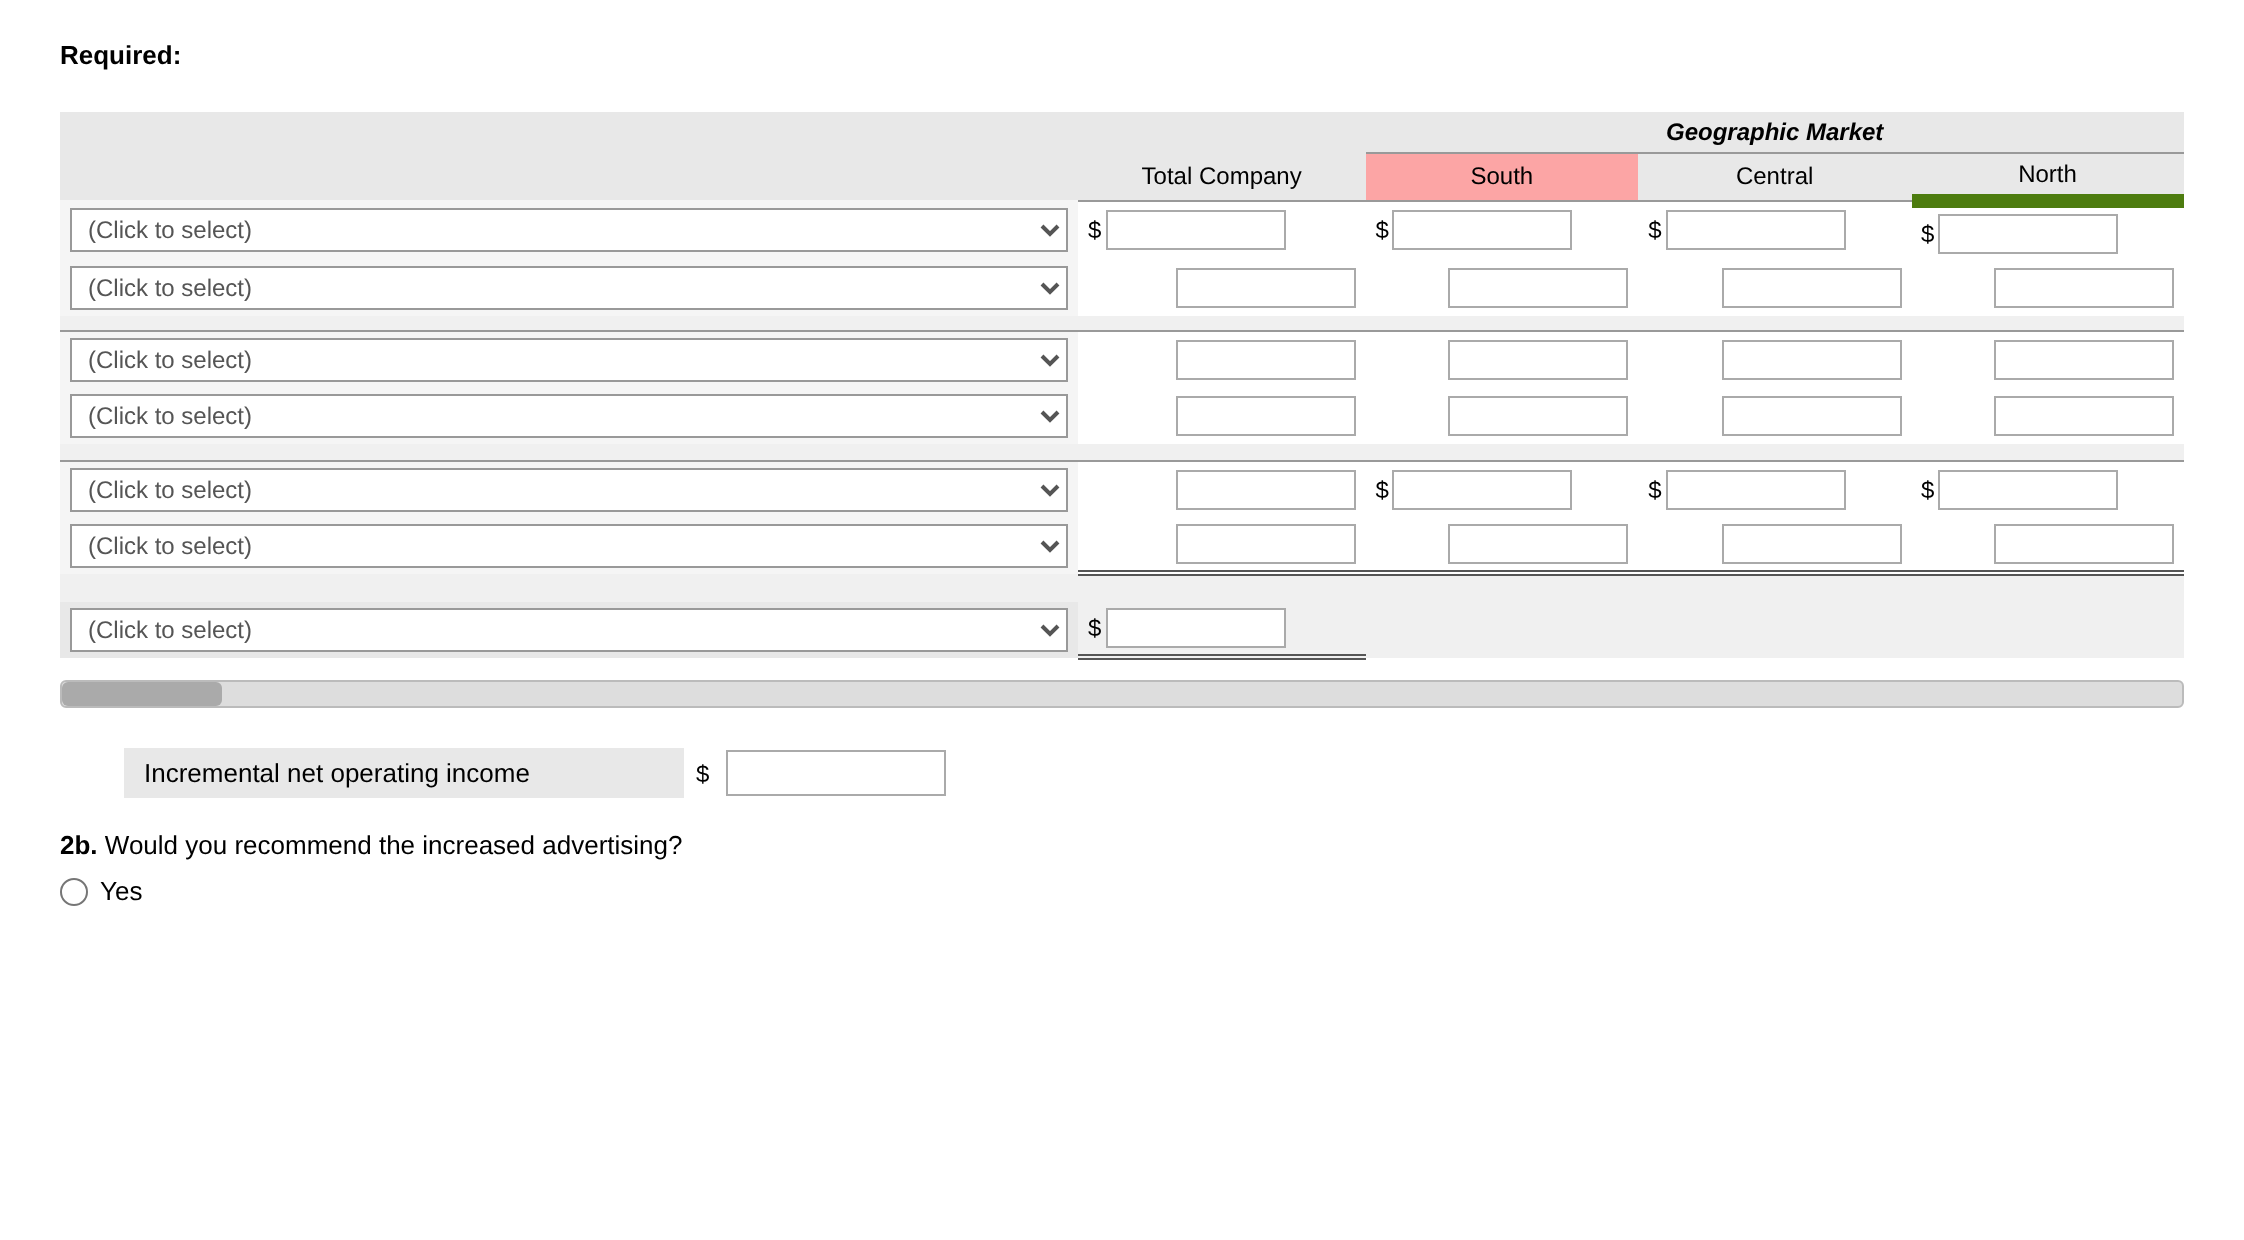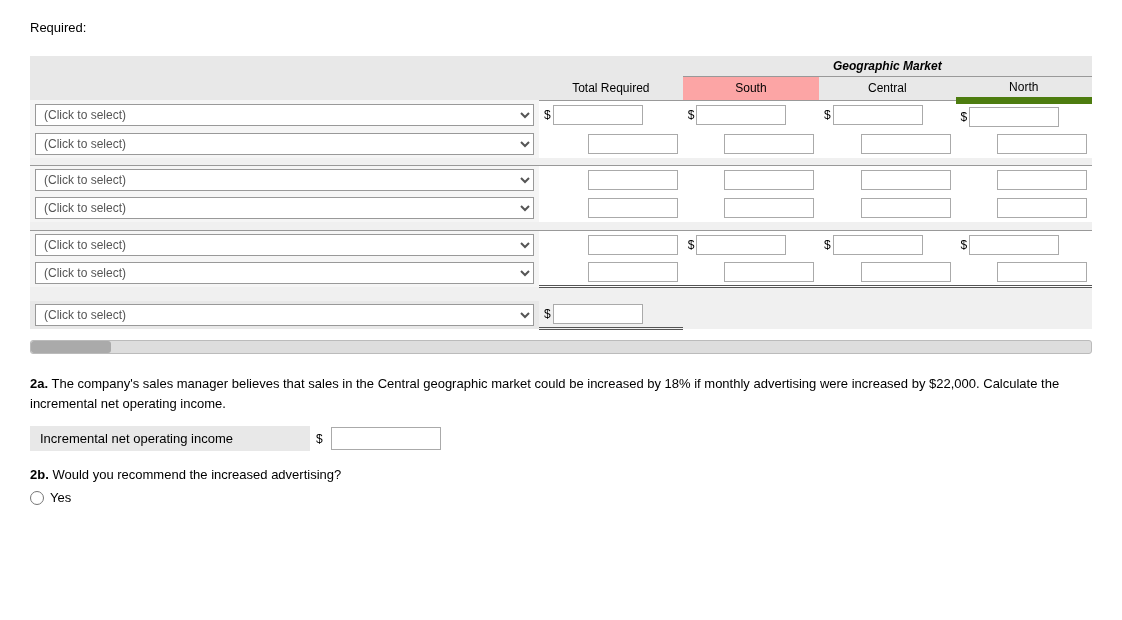--- a/index.html
+++ b/index.html
@@ -6,21 +6,21 @@
     body {
       font-family: Arial, sans-serif;
       font-size: 13px;
       background: #fff;
       color: #000;
       width: 1122px;
       min-height: 620px;
       padding: 18px 30px;
     }
     .required-label {
-      font-weight: normal;
+      font-weight: bold;
       font-size: 13px;
     }
     .instruction-block {
       margin-bottom: 18px;
       line-height: 1.5;
     }
     .instruction-block ol {
       padding-left: 20px;
     }
     .instruction-block li {
@@ -119,20 +119,21 @@
       display: flex;
       align-items: center;
       gap: 6px;
       margin-top: 6px;
     }
     .incremental-label {
       background: #e8e8e8;
       padding: 5px 10px;
       font-size: 13px;
       min-width: 280px;
+      margin-left: 32px;
     }
     input.inc-input {
       width: 110px;
       border: 1px solid #aaa;
       font-size: 13px;
       padding: 3px 5px;
       text-align: right;
     }
 
     
@@ -190,21 +191,21 @@
 <div class="table-container">
   <table class="geo-table">
     <thead>
 
       <tr>
         <th class="col-label table-header-area" rowspan="2"></th>
         <th class="col-total table-header-area"></th>
         <th colspan="3" class="geo-header-span table-header-area">Geographic Market</th>
       </tr>
       <tr class="header-row-geo">
-        <th class="col-total" style="border-bottom:1px solid #999; background:#e8e8e8;">Total Required</th>
+        <th class="col-total" style="border-bottom:1px solid #999; background:#e8e8e8;">Total Company</th>
         <th class="col-south" style="border-bottom:1px solid #999; background:#fca5a5;">South</th>
         <th class="col-central" style="border-bottom:1px solid #999; background:#e8e8e8;">Central</th>
         <th class="col-north" style="border-bottom:7px solid #4d7c0f; background:#e8e8e8;">North</th>
       </tr>
     </thead>
     <tbody>
 
       <tr>
         <td class="col-label select-cell">
           <select class="row-select"><option value="">(Click to select)</option></select>
@@ -359,24 +360,20 @@
       </tr>
     </tbody>
   </table>
 </div>
 
 <div class="scroll-area">
   <div class="scroll-thumb"></div>
 </div>
 
 <div class="section-2a">
-  <p>
-    <strong><span>2a.</span></strong>
-    <span>The company's sales manager believes that sales in the Central geographic market could be increased by 18% if monthly advertising were increased by $22,000. Calculate the incremental net operating income.</span>
-  </p>
   <div class="incremental-row">
     <span class="incremental-label">Incremental net operating income</span>
     <span class="dollar-sign">$</span>
     <input class="inc-input" type="text" value="" style="">
   </div>
 </div>
 
 <div class="section-2b">
   <p>
     <strong><span>2b.</span></strong>

